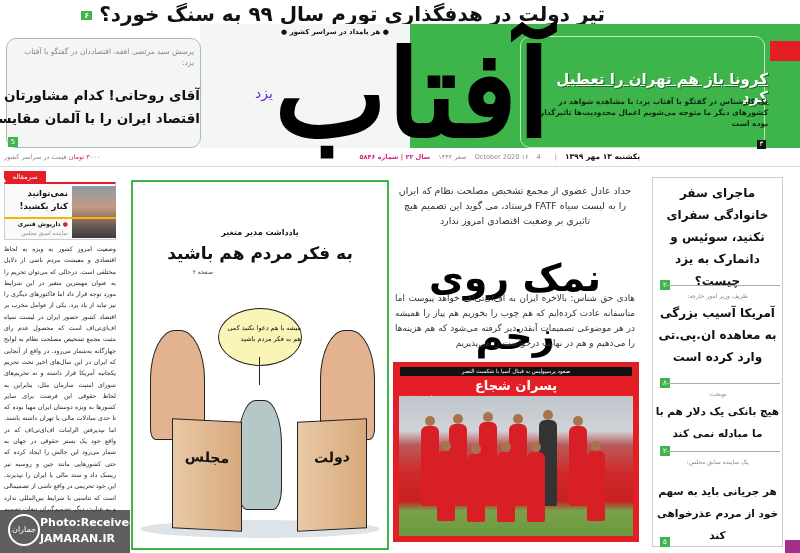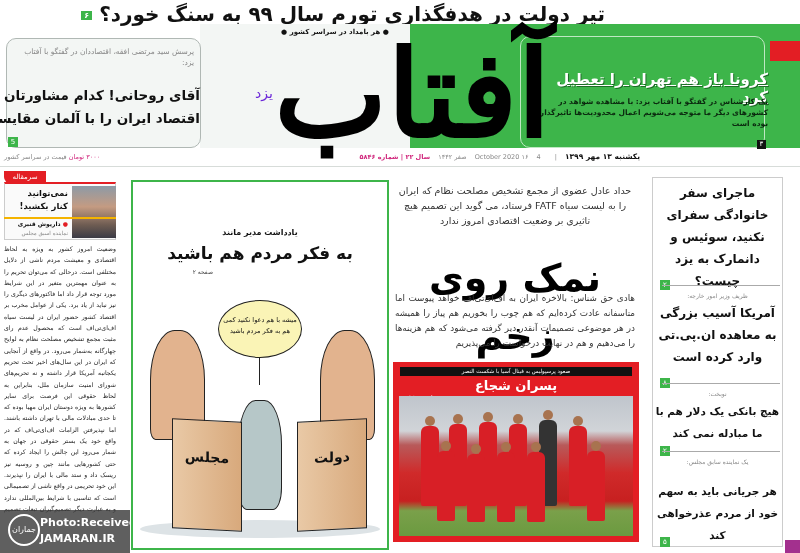--- a/index.html
+++ b/index.html
@@ -54,21 +54,21 @@
   .watermark { top: 510px; left: 0; width: 130px; height: 43px; background: rgba(60,60,60,0.82); }
   .watermark-logo { top: 514px; left: 8px; width: 32px; height: 32px; border-radius: 50%; border: 2px solid #fff; color: #fff; font-size: 8px; text-align: center; line-height: 28px; }
   .watermark-l1 { top: 516px; left: 40px; width: 90px; font-family: "DejaVu Sans", sans-serif; font-size: 11px; color: #fff; text-align: left; direction: ltr; font-weight: bold; }
   .watermark-l2 { top: 532px; left: 40px; width: 90px; font-size: 11px; color: #fff; text-align: left; direction: ltr; font-weight: bold; }
 
   
   .cartoon-frame { top: 180px; left: 131px; width: 258px; height: 370px; border: 2px solid #3db54a; background: #fff; }
   .cartoon-kicker { top: 228px; left: 135px; width: 250px; font-size: 8px; font-weight: bold; text-align: center; }
   .cartoon-title { top: 243px; left: 135px; width: 250px; font-size: 17px; font-weight: bold; text-align: center; }
   .cartoon-page { top: 268px; left: 135px; width: 78px; font-size: 6px; color: #444; text-align: right; }
-  .bubble { top: 300px; left: 218px; width: 84px; height: 58px; border-radius: 50%; background: #faf4b6; border: 1.5px solid #222; font-size: 6.5px; line-height: 11px; text-align: center; padding-top: 14px; }
+  .bubble { top: 308px; left: 218px; width: 84px; height: 58px; border-radius: 50%; background: #faf4b6; border: 1.5px solid #222; font-size: 6.5px; line-height: 11px; padding-top: 14px; }
   .bubble-tail { top: 357px; left: 259px; width: 1px; height: 28px; background: #222; }
   .podium { top: 420px; width: 70px; height: 110px; background: linear-gradient(90deg,#e9c9a6,#d8a97c); border: 1.5px solid #222; font-size: 14px; font-weight: bold; text-align: center; padding-top: 28px; }
   .podium-left { left: 172px; transform: skewY(3deg); }
   .podium-right { left: 297px; transform: skewY(-3deg); }
   .figure { width: 55px; height: 110px; border-radius: 45% 45% 10% 10%; background: #e2b38e; border: 1.5px solid #222; top: 330px; }
   .figure-left { left: 150px; }
   .figure-right { left: 320px; }
   .victim { top: 400px; left: 238px; width: 44px; height: 110px; background: #b6c7c8; border: 1.5px solid #222; border-radius: 40% 40% 20% 20%; }
   .ground { top: 520px; left: 140px; width: 240px; height: 18px; background: #dde3e6; border-radius: 50%; }
 
@@ -144,21 +144,21 @@
 <div class="abs editorial-author">داریوش قنبری</div>
 <div class="abs editorial-role">نماینده اسبق مجلس</div>
 <div class="abs editorial-text">وضعیت امروز کشور به ویژه به لحاظ اقتصادی و معیشت مردم ناشی از دلایل مختلفی است. درحالی که می‌توان تحریم را به عنوان مهمترین متغیر در این شرایط مورد توجه قرار داد اما فاکتورهای دیگری را نیز نباید از یاد برد. یکی از عوامل مخرب بر اقتصاد کشور حضور ایران در لیست سیاه اف‌ای‌تی‌اف است که محصول عدم رای مثبت مجمع تشخیص مصلحت نظام به لوایح چهارگانه به‌شمار می‌رود. در واقع از آنجایی که ایران در این سال‌های اخیر تحت تحریم یکجانبه آمریکا قرار داشته و نه تحریم‌های شورای امنیت سازمان ملل، بنابراین به لحاظ حقوقی این فرصت برای سایر کشورها به ویژه دوستان ایران مهیا بوده که تا حدی مبادلات مالی با تهران داشته باشند. اما نپذیرفتن الزامات اف‌ای‌تی‌اف که در واقع خود یک بستر حقوقی در جهان به شمار می‌رود این چالش را ایجاد کرده که حتی کشورهایی مانند چین و روسیه نیز ریسک داد و ستد مالی با ایران را نپذیرند. این خود تحریمی در واقع ناشی از تصمیمالی است که تناسبی با شرایط بین‌المللی ندارد و به عبارت دیگر تصمیم‌گیران تبعات تصمیم خود را دست کم گرفته‌اند. در این میان اصولگرایان که در بی‌نتیجه ماندن لوایح اف‌ای‌تی‌اف نقشی ویژه داشتند</div>
 
 <div class="abs watermark"></div>
 <div class="abs watermark-logo">جماران</div>
 <div class="abs watermark-l1">Photo:Received</div>
 <div class="abs watermark-l2">JAMARAN.IR</div>
 
 <div class="abs cartoon-frame"></div>
-<div class="abs cartoon-kicker">یادداشت مدیر مانند</div>
+<div class="abs cartoon-kicker">یادداشت مدیر متغیر</div>
 <div class="abs cartoon-title">به فکر مردم هم باشید</div>
 <div class="abs cartoon-page">صفحه ۲</div>
 <div class="abs figure figure-left"></div>
 <div class="abs figure figure-right"></div>
 <div class="abs ground"></div>
 <div class="abs victim"></div>
 <div class="abs podium podium-left">مجلس</div>
 <div class="abs podium podium-right">دولت</div>
 <div class="abs bubble">میشه با هم دعوا نکنید کمی هم به فکر مردم باشید</div>
 <div class="abs bubble-tail"></div>

